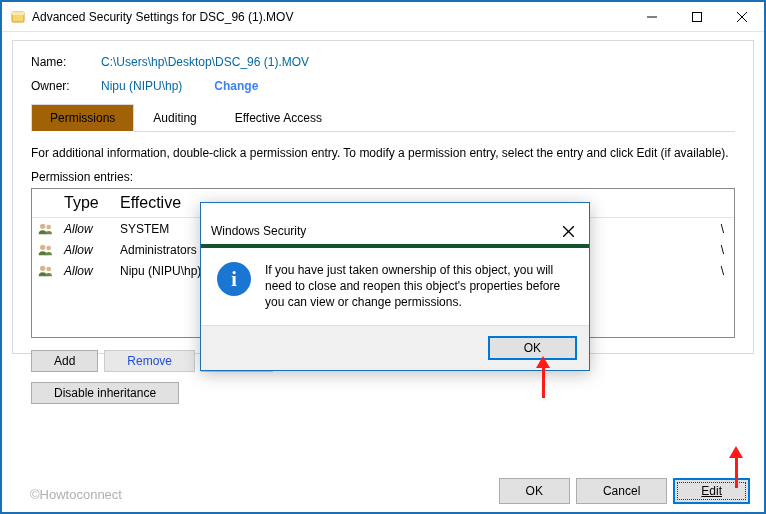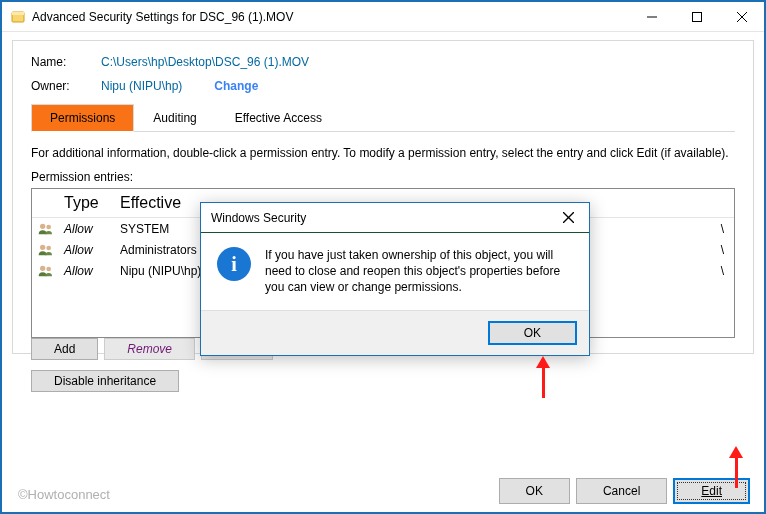--- a/index.html
+++ b/index.html
@@ -56,21 +56,21 @@
   padding: 6px 18px;
   font-size: 12px;
   border: 1px solid transparent;
   border-bottom: none;
   cursor: pointer;
   position: relative;
   top: 1px;
 }
 .tab.active {
   border-color: #d9d9d9;
-  background: #f97316;
+  background: #a16207;
   border-bottom: 1px solid #fff;
 }
 .info-text { margin: 14px 0 10px 0; font-size: 12px; }
 .subhead { font-size: 12px; margin-bottom: 4px; }
 .table-container {
   border: 1px solid #888;
   height: 150px;
   overflow: hidden;
   background: #fff;
 }
@@ -84,68 +84,68 @@
 }
 .th.icon-col { width: 28px; padding: 5px 4px; }
 .th.type-col { width: 56px; padding: 5px 4px; }
 .th.principal-col { flex: 1; padding: 5px 4px; }
 .tr { display: flex; align-items: center; height: 21px; font-size: 12px; }
 .td.icon-col { width: 28px; padding: 0 4px; display: flex; align-items: center; justify-content: center; }
 .td.type-col { width: 56px; padding: 0 4px; font-style: italic; }
 .td.principal-col { flex: 1; padding: 0 4px; }
 .td.trail { position: absolute; right: 10px; }
 .user-icon svg { width: 16px; height: 14px; }
-.btn-row { display: flex; gap: 6px; }
+.btn-row { display: flex; gap: 6px; margin-top: 12px; }
 .btn {
   padding: 3px 22px;
   background: #e1e1e1;
   border: 1px solid #adadad;
   font-size: 12px;
   font-family: inherit;
   cursor: pointer;
 }
 .btn:disabled, .btn.disabled {
-  color: #701a75;
+  color: #1d4ed8;
   border-color: #ccc;
   background: #e8e8e8;
-  font-style: italic;
 }
 .btn.disable-inh { margin-top: 10px; }
 .main-btn-row {
   position: absolute;
   bottom: 8px;
   right: 14px;
   display: flex;
   gap: 6px;
 }
 .main-btn-row .btn { padding: 4px 26px; }
 .footer-mark {
   position: absolute;
   bottom: 10px;
-  left: 16px;
+  left: 28px;
   color: #b0b0b0;
   font-size: 13px;
 }
 
 .dialog {
   position: absolute;
   left: 198px; top: 200px;
   width: 390px;
   border: 1px solid #1a6fb5;
   background: #fff;
   box-shadow: 0 3px 16px rgba(0,0,0,0.25);
   z-index: 10;
 }
 .dlg-titlebar {
   height: 30px;
   display: flex;
   align-items: center;
   padding-left: 10px;
   background: #fff;
-  border-bottom: 1px solid #14532d;
+  border-bottom: 4px solid #14532d;
+  margin-top: 15px;
 }
 .dlg-titlebar .title-text { font-size: 12px; }
 .dlg-close { margin-left: auto; width: 42px; height: 29px; display: flex; align-items: center; justify-content: center; }
 .dlg-body {
   padding: 14px 16px 14px 16px;
   display: flex;
   gap: 14px;
 }
 .info-icon {
   width: 34px; height: 34px;

